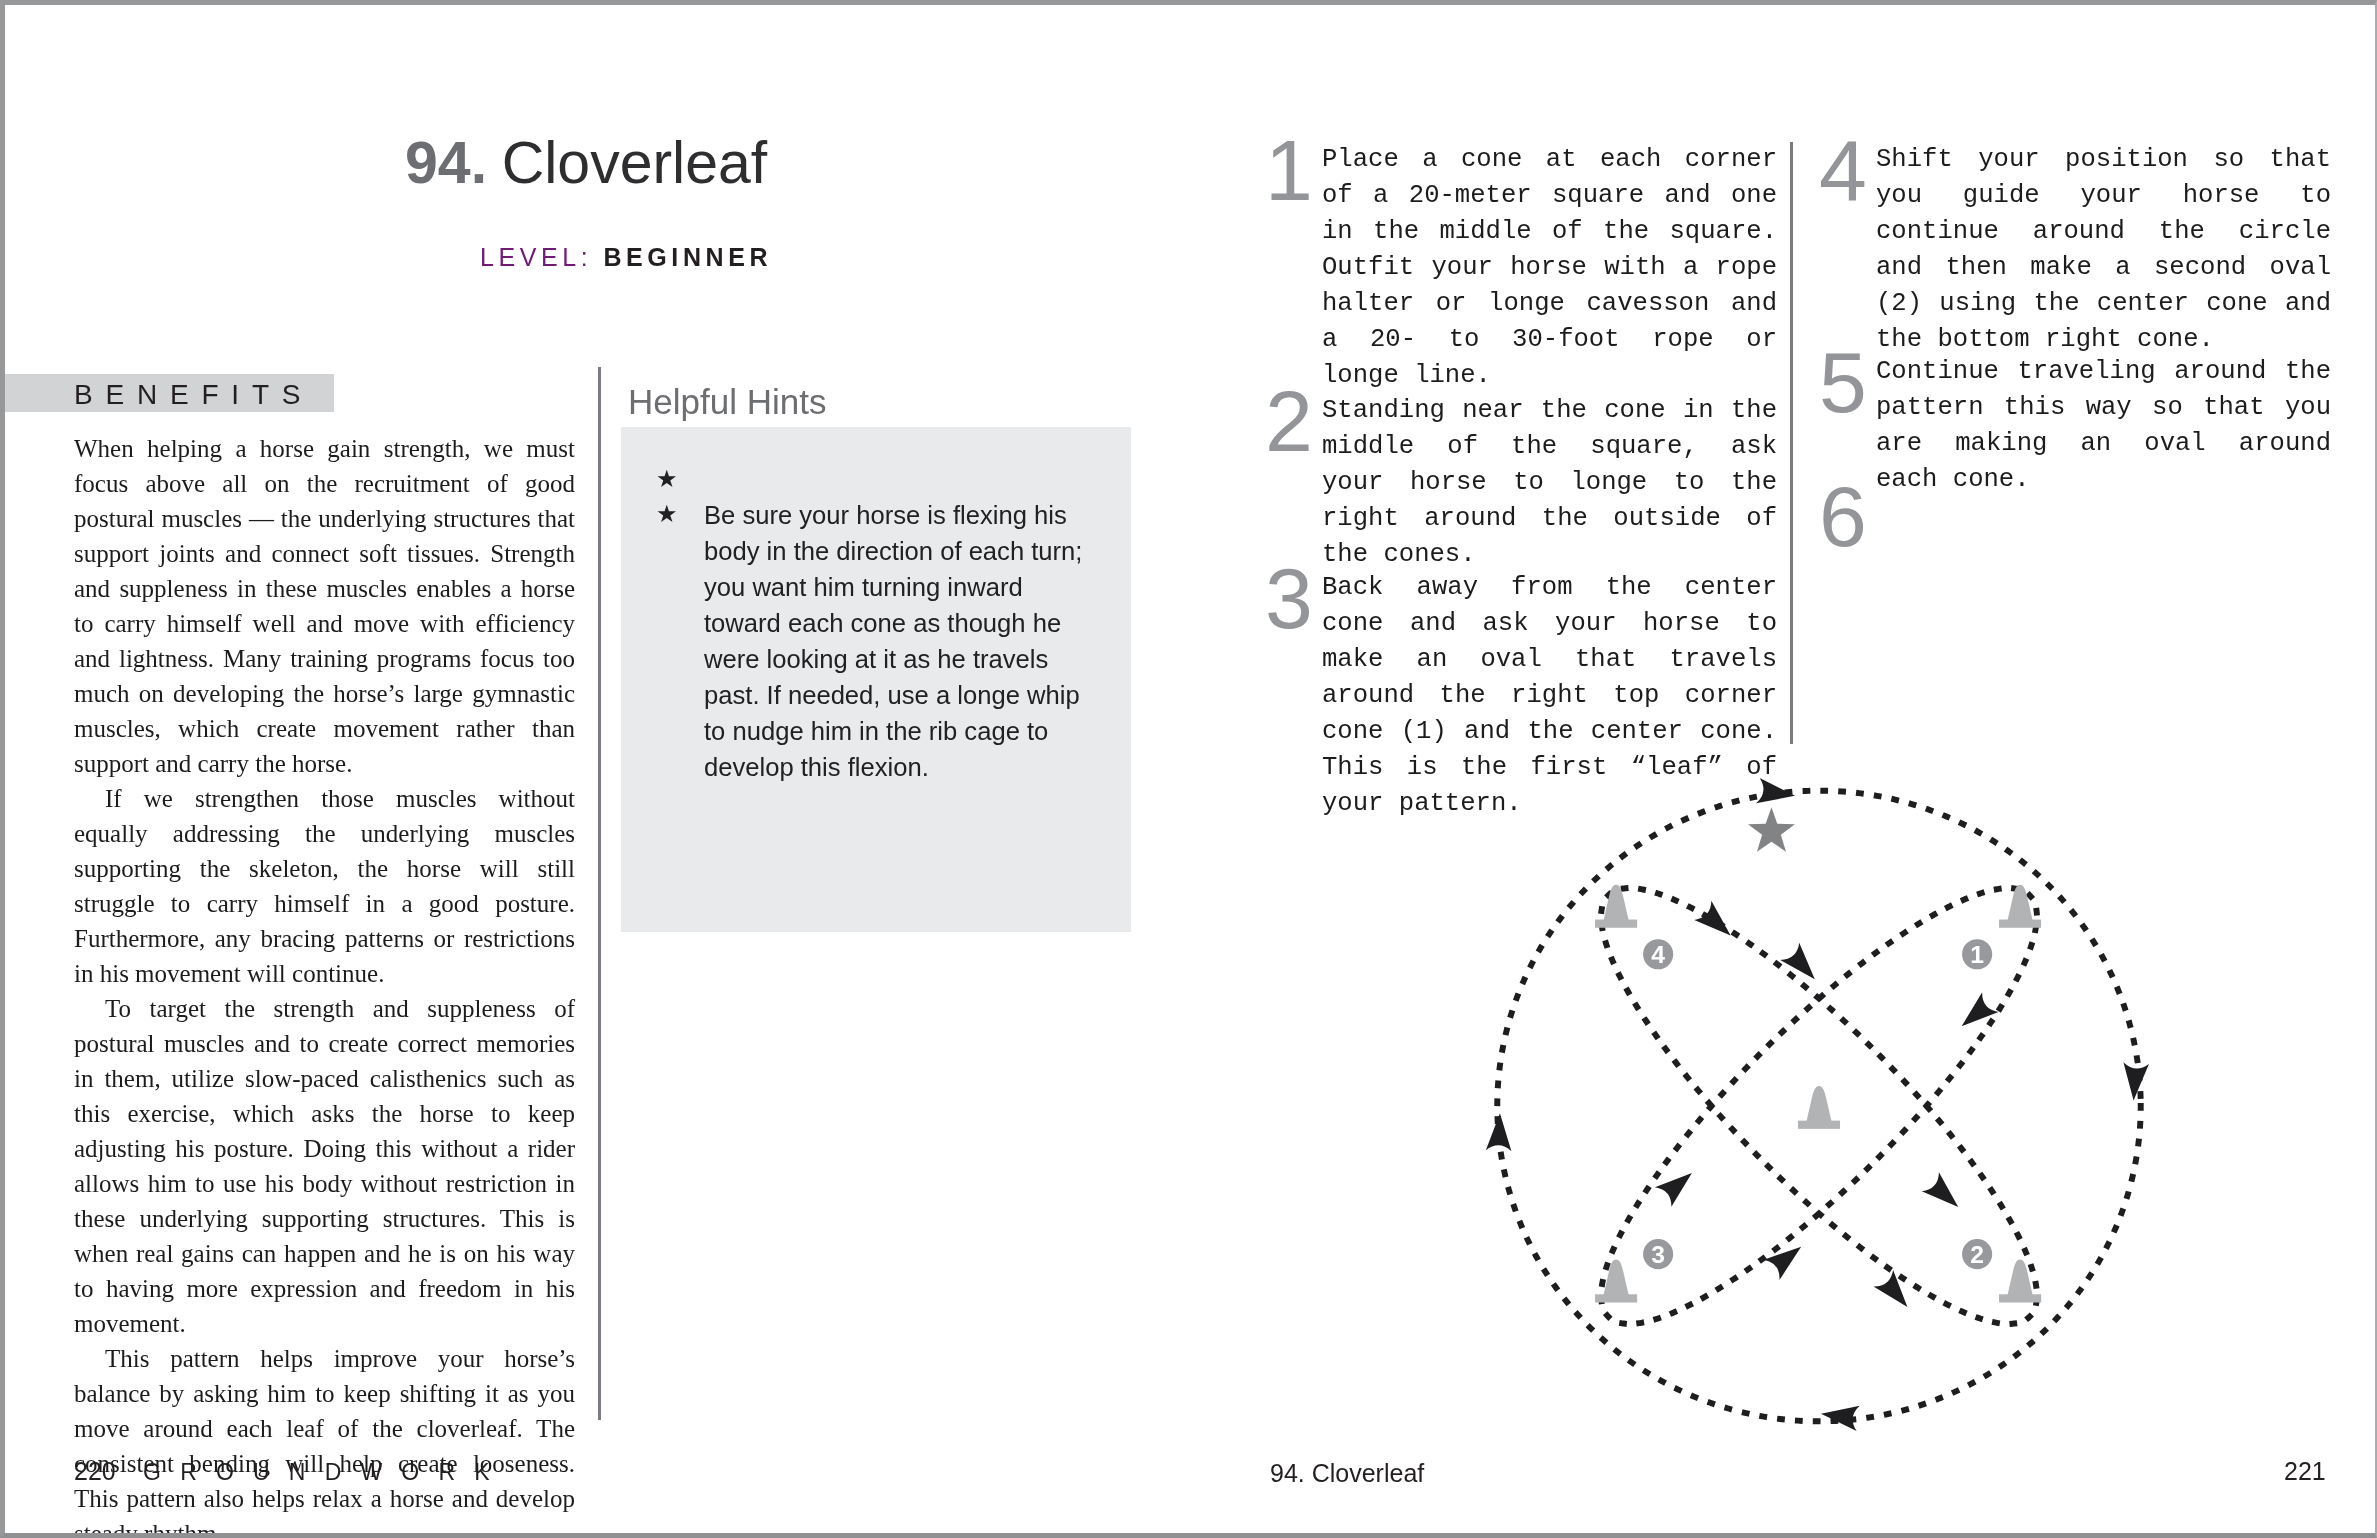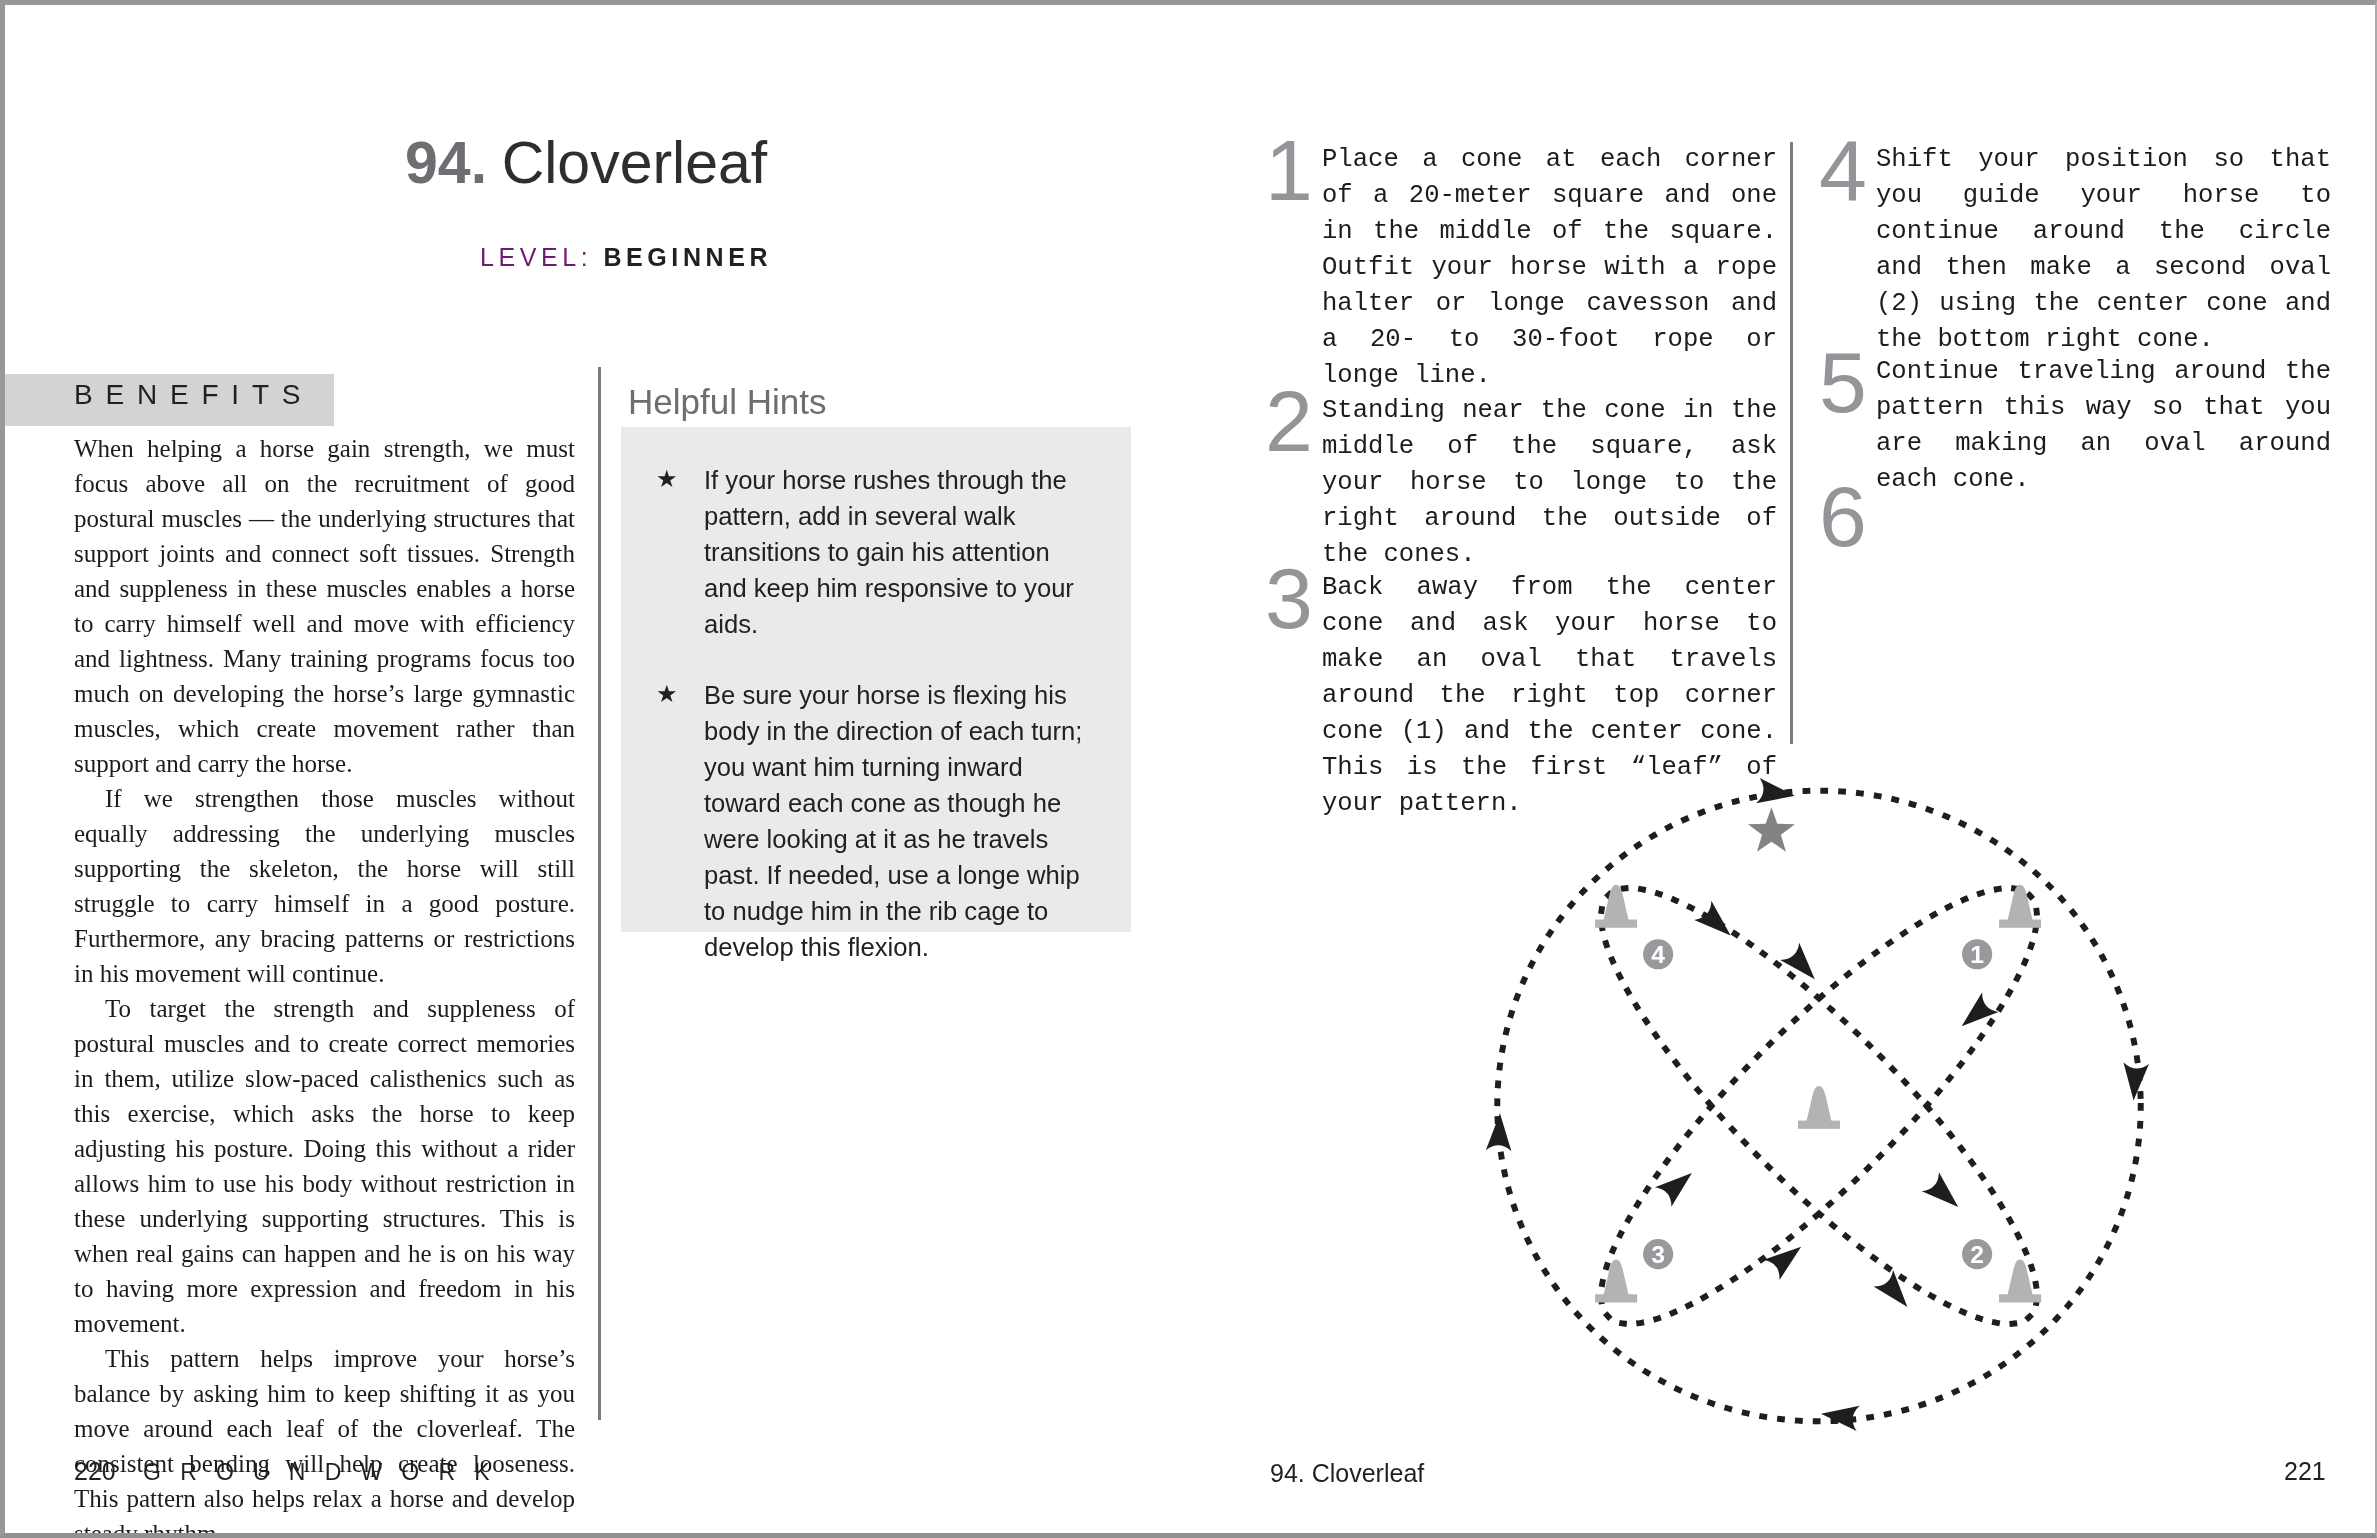--- a/index.html
+++ b/index.html
@@ -18,21 +18,21 @@
   }
 
   
   .title { position:absolute; left:400px; top:126px; font-size:59px; line-height:64px; color:#2e2e30; }
   .title .num { font-weight:bold; color:#6d6e71; margin-right:14.6px; }
   .level { position:absolute; left:475px; top:238px; font-size:25px; letter-spacing:4.6px; }
   .level .lab { color:#701a75; margin-right:11px; }
   .level .val { color:#231f20; font-weight:bold; }
 
   
-  .benefits-bar { position:absolute; left:0; top:369px; width:329px; height:52px; background:#d1d3d4; }
+  .benefits-bar { position:absolute; left:0; top:369px; width:329px; height:38px; background:#d1d3d4; }
   .benefits-bar .txt { position:absolute; left:69px; top:4.6px; font-size:28px; letter-spacing:12.8px; color:#231f20; }
   .benefits-body { position:absolute; left:69px; top:426px; width:501px;
                    font-family:"Liberation Serif", serif; font-size:25px; line-height:35px;
                    color:#1c1c1e; text-align:justify; }
   .benefits-body p { margin:0; }
   .benefits-body p.ind { text-indent:31px; }
 
   .rule-left  { position:absolute; left:593px; top:362px; width:2.7px; height:1053px; background:#7b7c7f; }
   .rule-right { position:absolute; left:1785px; top:137px; width:2.7px; height:602px; background:#7b7c7f; }
 
@@ -88,21 +88,20 @@
     <p class="ind">To target the strength and suppleness of postural muscles and to create correct memories in them, utilize slow-paced calisthenics such as this exercise, which asks the horse to keep adjusting his posture. Doing this without a rider allows him to use his body without restriction in these underlying supporting structures. This is when real gains can happen and he is on his way to having more expression and freedom in his movement.</p>
     <p class="ind">This pattern helps improve your horse’s balance by asking him to keep shifting it as you move around each leaf of the cloverleaf. The consistent bending will help create looseness. This pattern also helps relax a horse and develop steady rhythm.</p>
   </div>
 
   <div class="rule-left"></div>
 
   <div class="hints-head">Helpful Hints</div>
   <div class="hints-box">
     <div class="hint">
       <span class="star">★</span>
-      <span>If your horse rushes through the pattern, add in several walk transitions to gain his attention and keep him responsive to your aids.</span>
     </div>
     <div class="hint">
       <span class="star">★</span>
       <span>Be sure your horse is flexing his body in the direction of each turn; you want him turning inward toward each cone as though he were looking at it as he travels past. If needed, use a longe whip to nudge him in the rib cage to develop this flexion.</span>
     </div>
   </div>
 
   <div class="step" id="s1">
     <div class="step-num">1</div>
     <div class="step-text">Place a cone at each corner of a 20-meter square and one in the middle of the square. Outfit your horse with a rope halter or longe cavesson and a 20- to 30-foot rope or longe line.</div>

